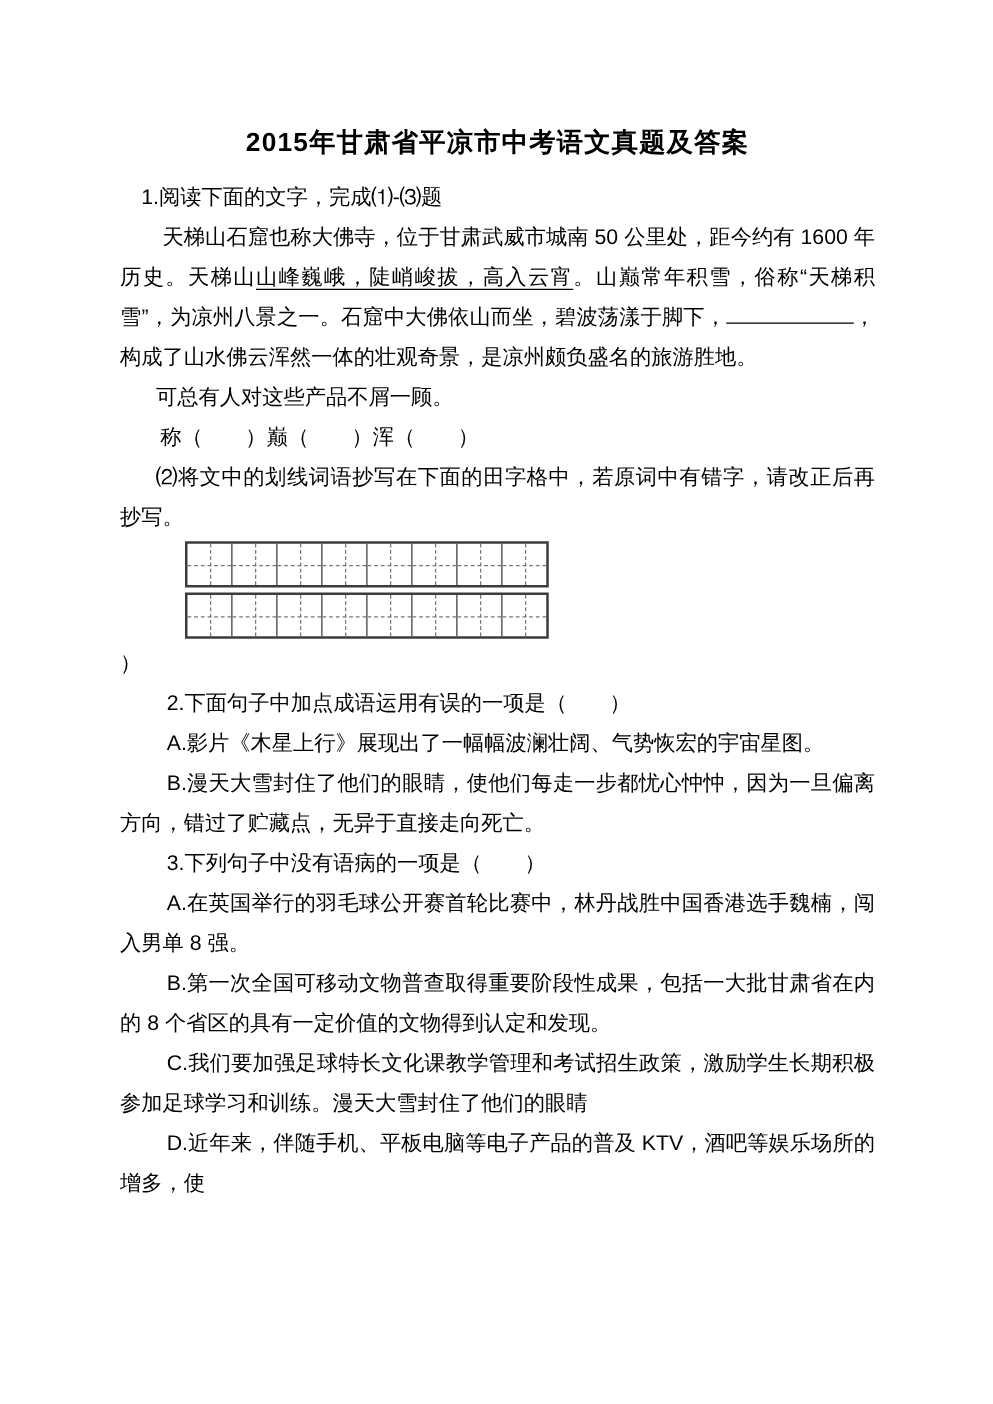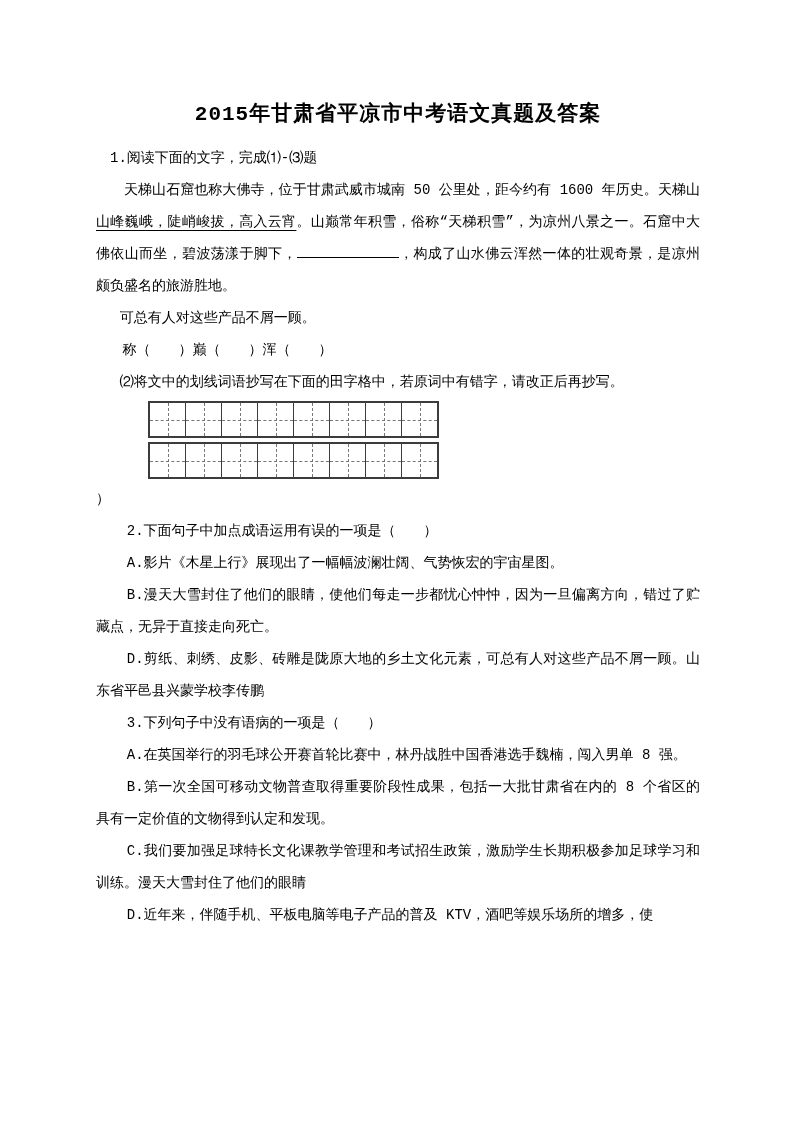--- a/index.html
+++ b/index.html
@@ -8,35 +8,35 @@
     background: #ffffff;
   }
   .page {
     position: relative;
     width: 794px;
     height: 1123px;
     margin: 0 auto;
     background: #ffffff;
     box-sizing: border-box;
     padding: 100px 94px 15px 96px;
-    font-family: Liberation Mono, monospace;
+    font-family: Liberation Sans, sans-serif;
     color: #000000;
     overflow: hidden;
   }
   .title {
     margin: 0 0 12px 0;
     font-size: 21px;
     line-height: 30px;
     font-weight: bold;
     text-align: center;
     letter-spacing: 1px;
   }
   .line {
     margin: 0;
-    font-size: 14px;
+    font-size: 17px;
     line-height: 32px;
     text-align: justify;
     word-break: break-all;
   }
   .indent-10 { text-indent: 1.0em; }
   .indent-17 { text-indent: 1.7em; }
   .indent-19 { text-indent: 1.9em; }
   .indent-20 { text-indent: 2.0em; }
   .indent-22 { text-indent: 2.2em; }
   .indent-32 { text-indent: 3.2em; }
@@ -124,21 +124,20 @@
         <div class="tzg-cell"></div>
         <div class="tzg-cell"></div>
       </div>
     </div>
 
   <p class="line">）</p>
 
   <p class="line indent-22">2.下面句子中加点成语运用有误的一项是（　　）</p>
   <p class="line indent-22">A.影片《木星上行》展现出了一幅幅波澜壮阔、气势恢宏的宇宙星图。</p>
   <p class="line indent-22">B.漫天大雪封住了他们的眼睛，使他们每走一步都忧心忡忡，因为一旦偏离方向，错过了贮藏点，无异于直接走向死亡。</p>
-  <p class="line indent-22">D.剪纸、刺绣、皮影、砖雕是陇原大地的乡土文化元素，可总有人对这些产品不屑一顾。山东省平邑县兴蒙学校李传鹏</p>
 
   <p class="line indent-22">3.下列句子中没有语病的一项是（　　）</p>
   <p class="line indent-22">A.在英国举行的羽毛球公开赛首轮比赛中，林丹战胜中国香港选手魏楠，闯入男单 8 强。</p>
   <p class="line indent-22">B.第一次全国可移动文物普查取得重要阶段性成果，包括一大批甘肃省在内的 8 个省区的具有一定价值的文物得到认定和发现。</p>
   <p class="line indent-22">C.我们要加强足球特长文化课教学管理和考试招生政策，激励学生长期积极参加足球学习和训练。漫天大雪封住了他们的眼睛</p>
   <p class="line indent-22">D.近年来，伴随手机、平板电脑等电子产品的普及 KTV，酒吧等娱乐场所的增多，使</p>
 
 </div>
 
 </body></html>

